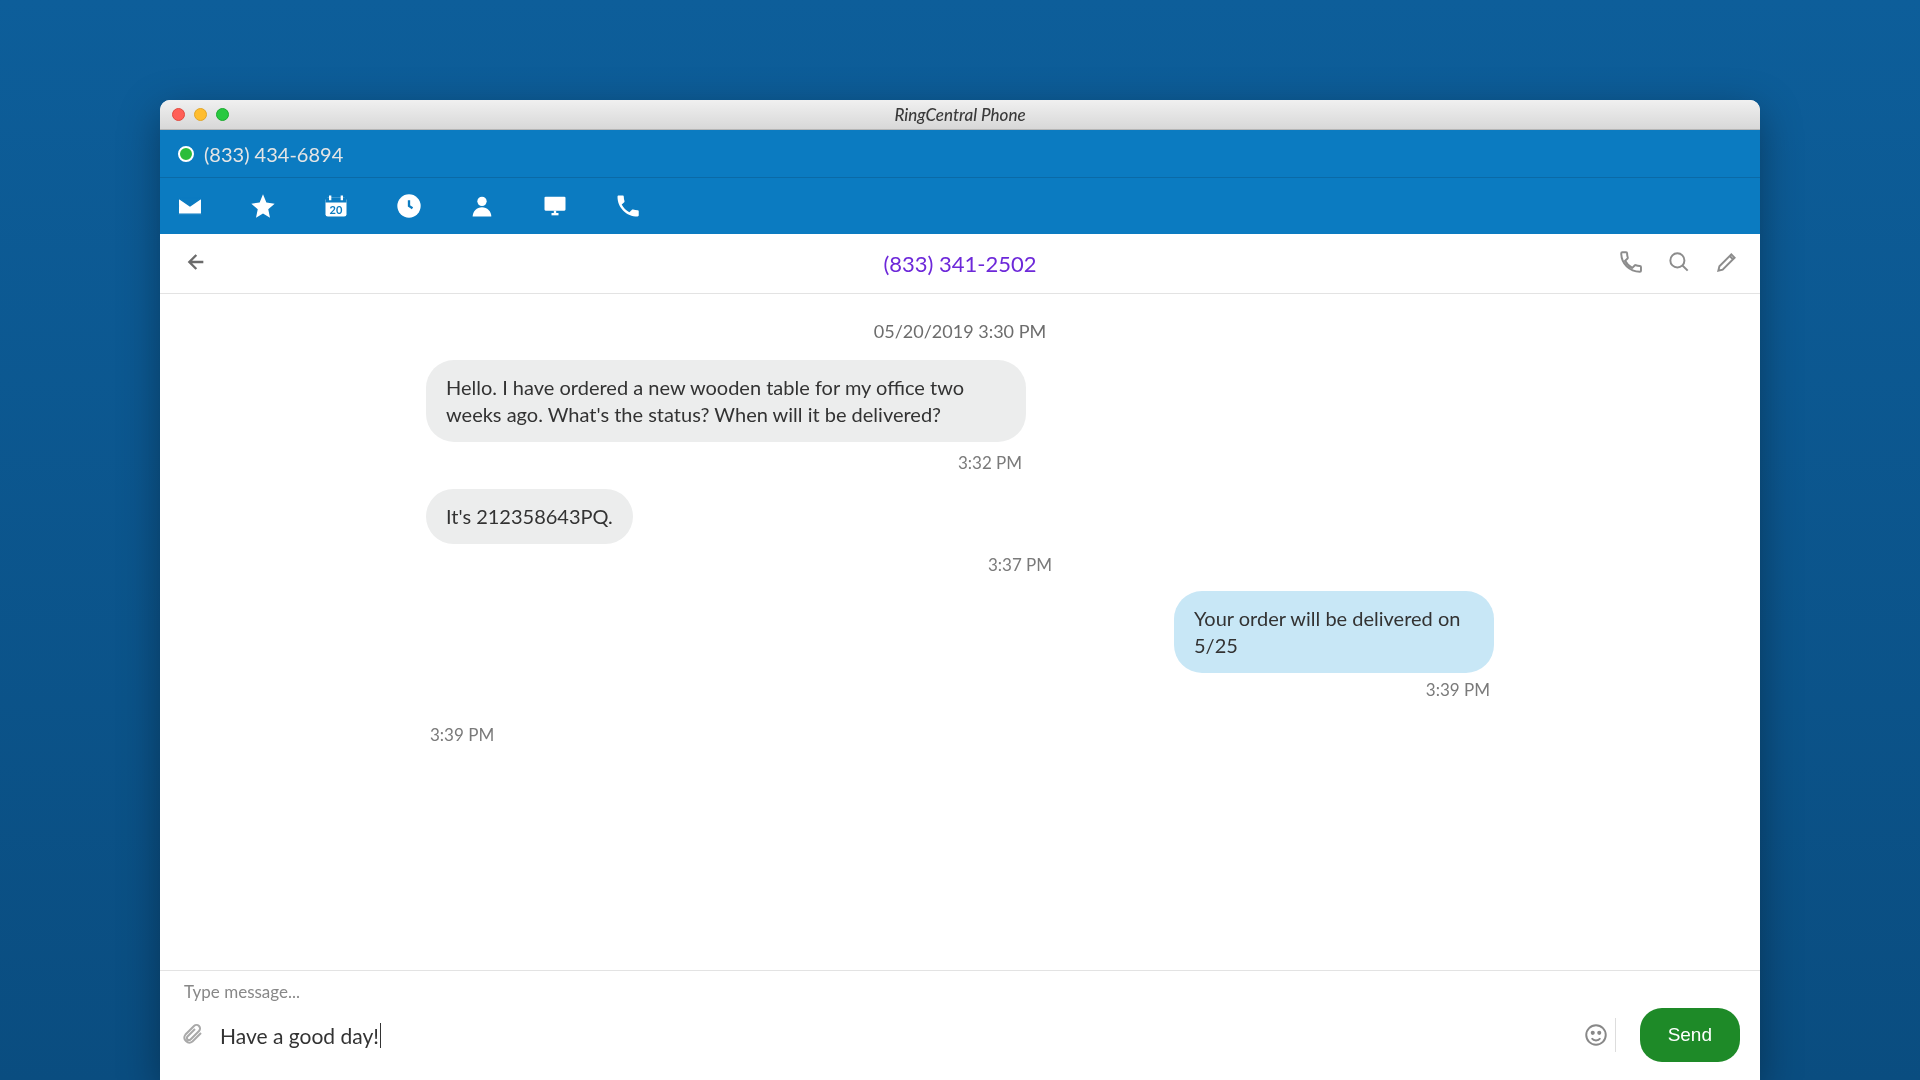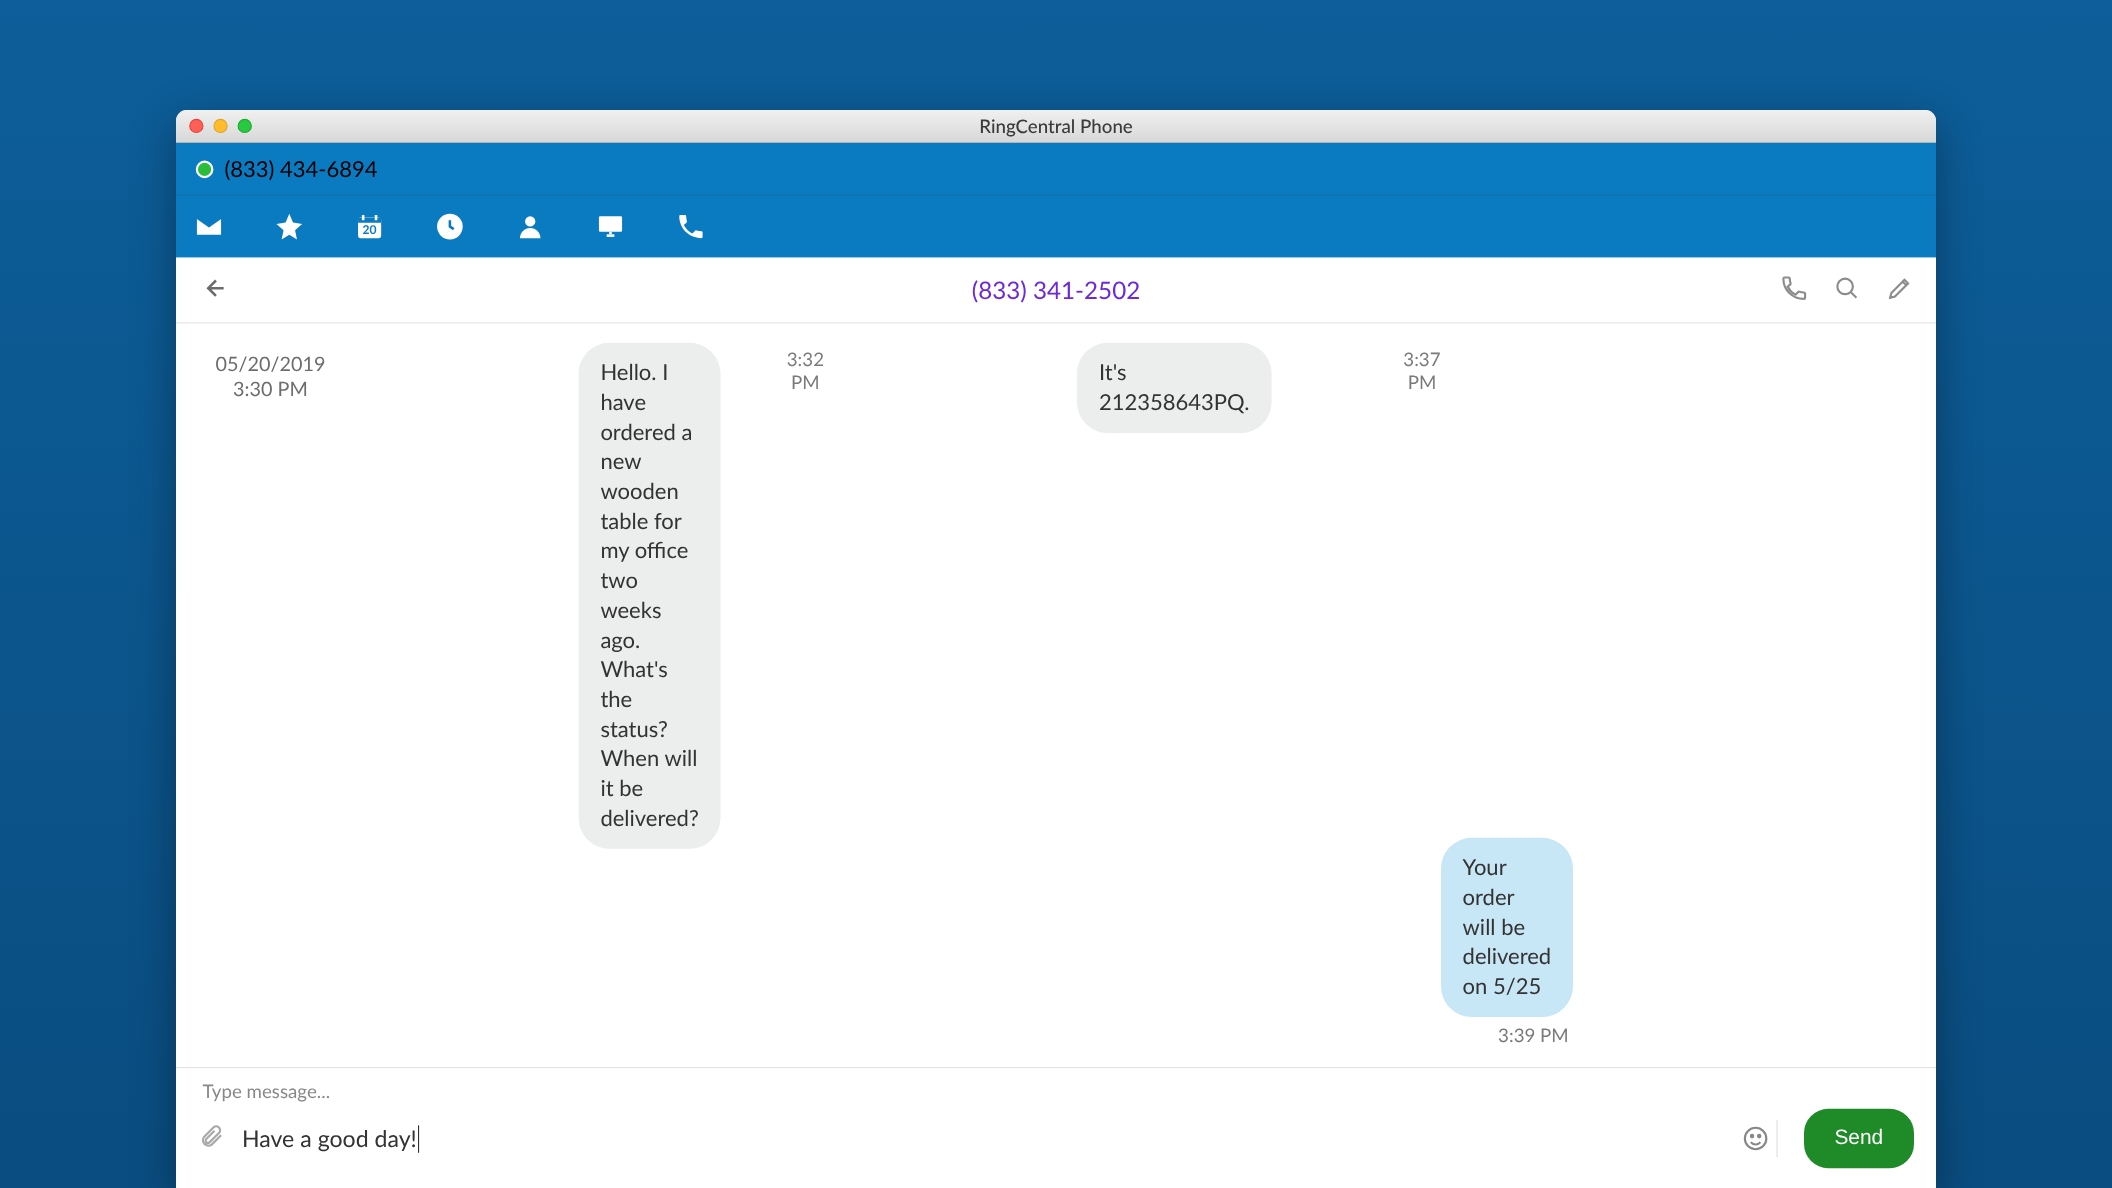--- a/index.html
+++ b/index.html
@@ -34,28 +34,29 @@
   }
   .traffic-lights { display: flex; gap: 9px; }
   .tl { width: 13px; height: 13px; border-radius: 50%; }
   .tl-red { background:#ff5f57; border:1px solid #e1493f; }
   .tl-yellow { background:#ffbd2e; border:1px solid #e0a528; }
   .tl-green { background:#28c940; border:1px solid #1aab2e; }
   .window-title {
     position: absolute; left: 0; right: 0; text-align: center;
     font-size: 17px; color: #3a3a3a; font-weight: 500;
     pointer-events: none;
+    font-style: italic;
   }
   .status-bar {
     background: #0b7bc1;
     height: 48px;
     display: flex;
     align-items: center;
     padding: 0 18px;
-    color: #000000;
+    color: #e5e5e5;
     font-size: 20px;
     border-bottom: 1px solid #0a6aa7;
   }
   .status-dot {
     width: 16px; height: 16px; border-radius: 50%;
     background: #2bbd3a; border: 2px solid #fff; margin-right: 10px;
   }
   .nav-bar {
     background: #0b7bc1;
     height: 56px;
@@ -82,21 +83,21 @@
     pointer-events:none;
   }
   .convo-actions { margin-left:auto; display:flex; gap:22px; }
   .action-icon svg { width:26px; height:26px; stroke:#8c8c8c; fill:none; stroke-width:1.8; }
   .action-icon { cursor:pointer; }
   .messages {
     flex: 1;
     overflow-y: auto;
     padding: 18px 36px 0 36px;
     display:flex;
-    flex-direction:row;
+    flex-direction:column;
   }
   .date-stamp { text-align:center; color:#6d6d6d; font-size:18px; margin: 8px 0 18px; }
   .msg-block { display:flex; flex-direction:column; margin-bottom: 6px; max-width: 780px; }
   .msg-block.incoming { align-self:flex-start; align-items:flex-start; margin-left: 230px; }
   .msg-block.outgoing { align-self:flex-end; align-items:flex-end; margin-right: 230px; }
   .bubble {
     padding: 14px 20px;
     border-radius: 28px;
     font-size: 20px;
     line-height: 1.35;

